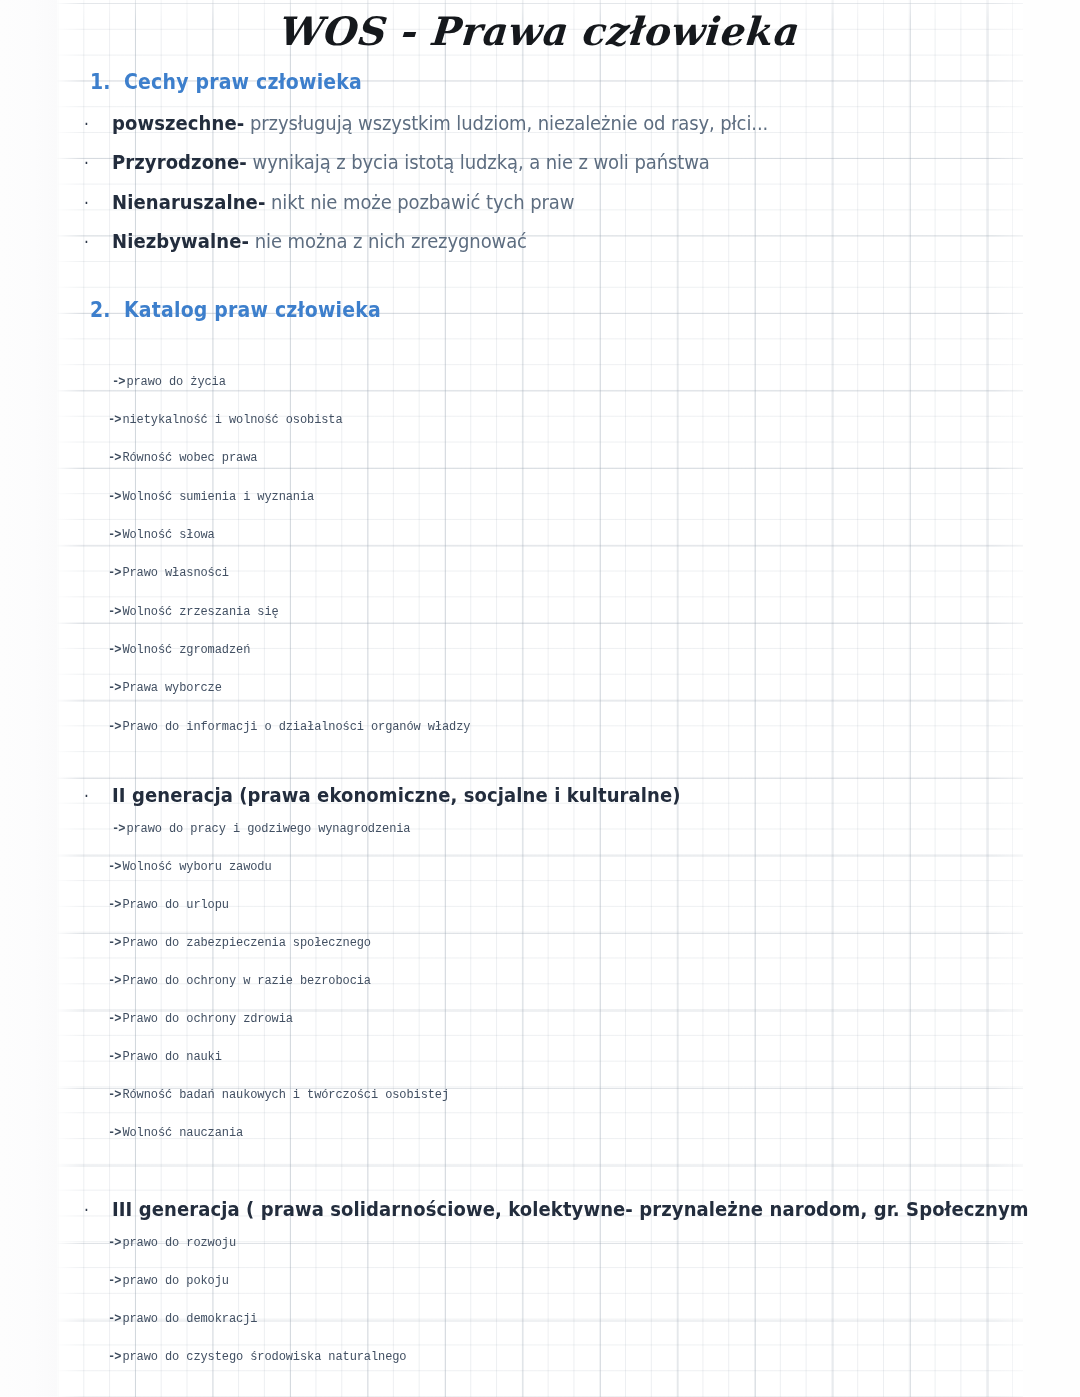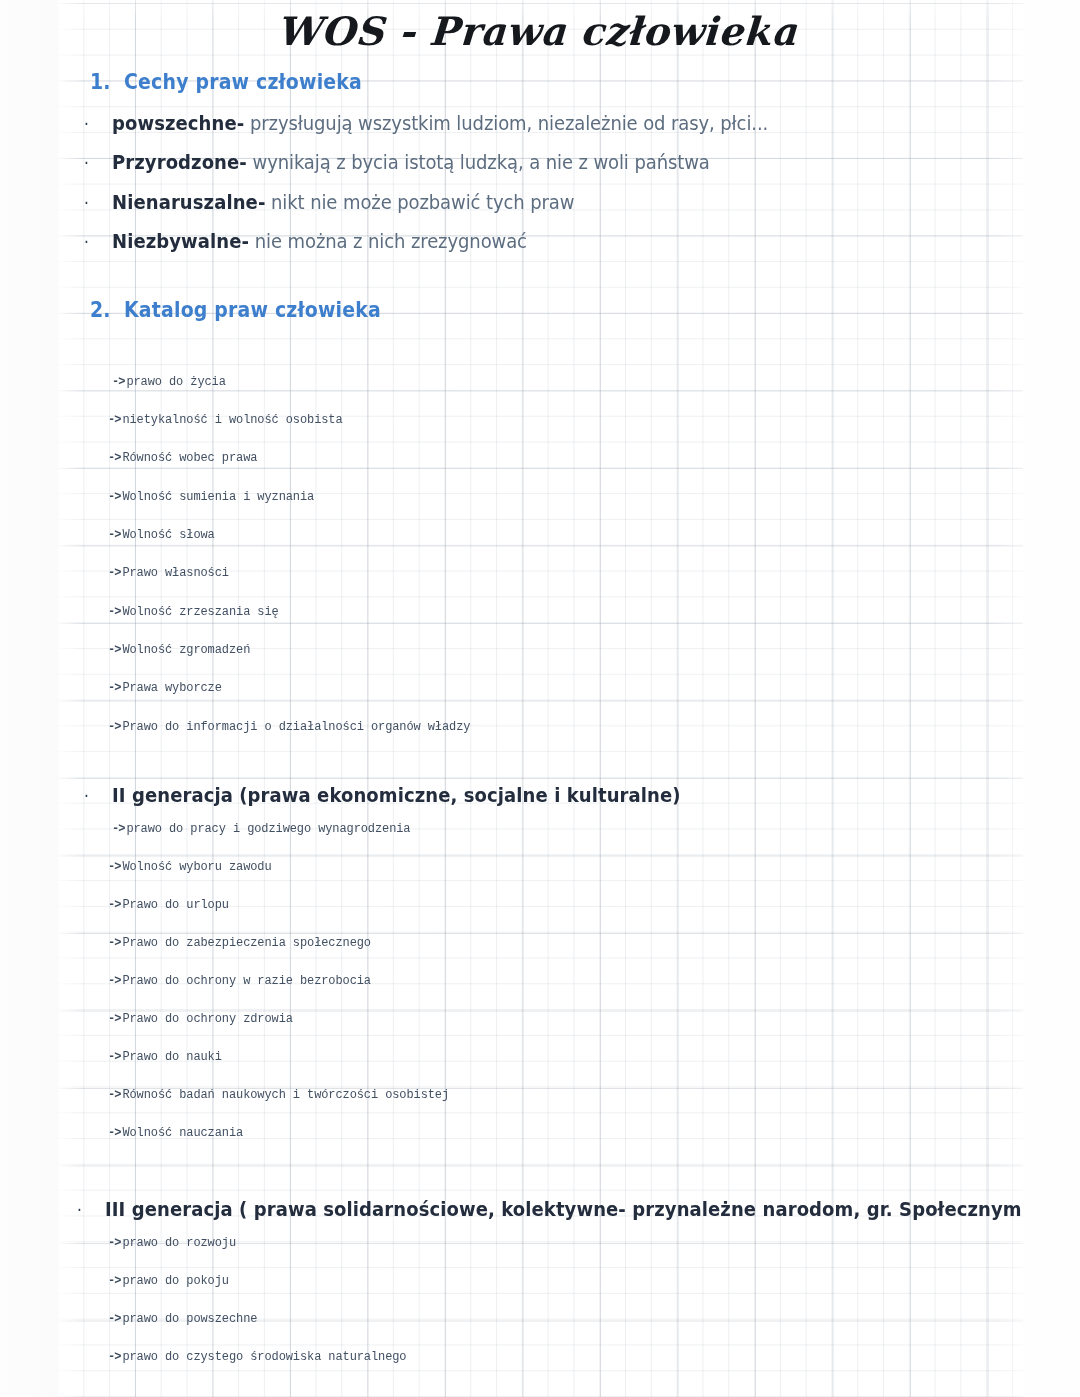--- a/index.html
+++ b/index.html
@@ -240,31 +240,31 @@
     <div class="arrow-row" style="left:108px; top:1050px;">
       <span class="arrow-glyph">-&gt;</span><span class="arrow-text">Prawo do nauki</span>
     </div>
     <div class="arrow-row" style="left:108px; top:1088px;">
       <span class="arrow-glyph">-&gt;</span><span class="arrow-text">Równość badań naukowych i twórczości osobistej</span>
     </div>
     <div class="arrow-row" style="left:108px; top:1126px;">
       <span class="arrow-glyph">-&gt;</span><span class="arrow-text">Wolność nauczania</span>
     </div>
 
-    <div class="bullet-row" style="left:77px; top:1197px;">
+    <div class="bullet-row" style="left:84px; top:1197px;">
       <span class="bullet-dot">·</span><span class="gen-label">III generacja ( prawa solidarnościowe, kolektywne- przynależne narodom, gr. Społecznym</span>
     </div>
 
     <div class="arrow-row" style="left:108px; top:1236px;">
       <span class="arrow-glyph">-&gt;</span><span class="arrow-text">prawo do rozwoju</span>
     </div>
     <div class="arrow-row" style="left:108px; top:1274px;">
       <span class="arrow-glyph">-&gt;</span><span class="arrow-text">prawo do pokoju</span>
     </div>
     <div class="arrow-row" style="left:108px; top:1312px;">
-      <span class="arrow-glyph">-&gt;</span><span class="arrow-text">prawo do powszechne</span>
+      <span class="arrow-glyph">-&gt;</span><span class="arrow-text">prawo do demokracji</span>
     </div>
     <div class="arrow-row" style="left:108px; top:1350px;">
       <span class="arrow-glyph">-&gt;</span><span class="arrow-text">prawo do czystego środowiska naturalnego</span>
     </div>
 
   </div>
 </div>
 
 </body></html>

